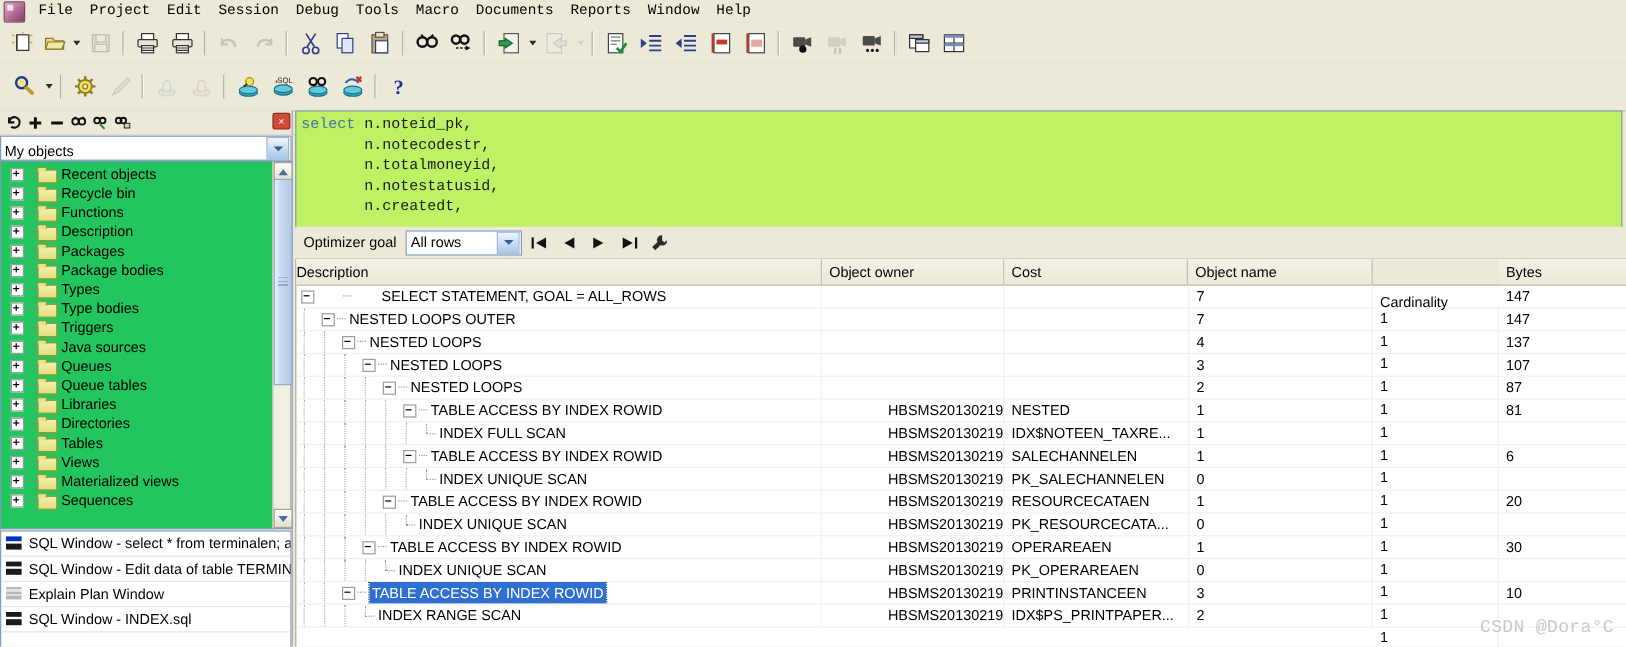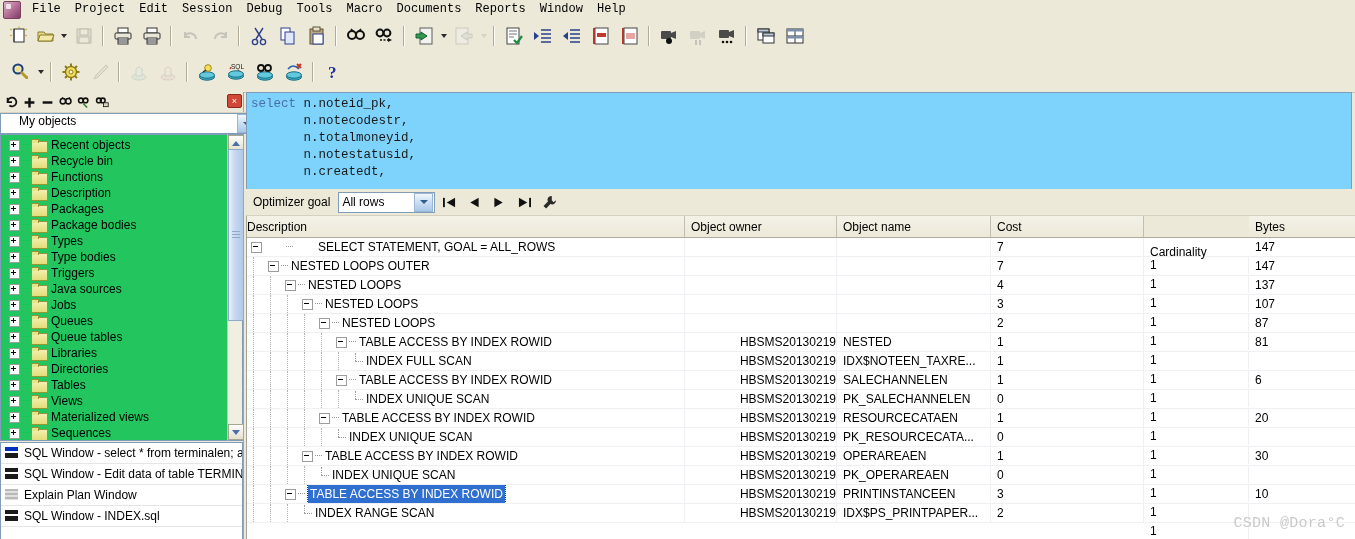--- a/index.html
+++ b/index.html
@@ -97,21 +97,21 @@
     width: 13px; height: 12px;
     background: #d14836; border:1px solid #8d2a1c; border-radius:2px;
     display:flex;align-items:center;justify-content:center;
     font-size:9px; color:#fff; line-height:1; font-family:"Liberation Sans",sans-serif;
     cursor:default;
   }
   .combo {
     position:absolute; left: 0; top: 21px;
     width: 241px; height: 19px;
     background:#fff; border:1px solid #7f9db9;
-    display:flex; align-items:flex-start;padding-left:15px;
+    display:flex; align-items:flex-end;
   }
   .combo-text {
     flex:1; font-size: 12px; color:#000; padding-left: 3px;
     white-space:nowrap; overflow:hidden;
   }
   .combo-arrow {
     width: 17px; height: 17px; margin-right:1px;
     background: linear-gradient(180deg,#f2f6fb 0%,#cfe0f2 45%,#a8c8e8 100%);
     border:1px solid #9ab6d4;
     display:flex;align-items:center;justify-content:center; cursor:default;
@@ -218,21 +218,21 @@
   .wicon.plan::before {
     content:""; position:absolute; left:0; top:0; width:13px; height:11px;
     background: repeating-linear-gradient(180deg,#b8b8b8 0 2px,#e0e0e0 2px 4px);
   }
   .wtext { font-size:12px; color:#000; }
 
   
   .editor {
     position:absolute; left:246px; top:92px;
     width: 1106px; height: 99px;
-    background:#7dd3fc; border:1px solid #7f9db9;
+    background:#bef264; border:1px solid #7f9db9;
     box-sizing:border-box; padding: 3px 0 0 4px;
     overflow:hidden;
   }
   .sqlline {
     font-family: "Liberation Mono", monospace;
     font-size: 12.5px; line-height: 17px; color:#1a1a1a;
     white-space: pre;
   }
   .kw { color: #4a6fa5; }
 
@@ -745,26 +745,20 @@
           <div class="tnode">
             <div class="plus"></div>
             <div class="dots"></div>
             <div class="folder"></div>
             <div class="tlabel">Java sources</div>
           </div>
           <div class="tnode">
             <div class="plus"></div>
             <div class="dots"></div>
             <div class="folder"></div>
-            <div class="tlabel">Jobs</div>
-          </div>
-          <div class="tnode">
-            <div class="plus"></div>
-            <div class="dots"></div>
-            <div class="folder"></div>
             <div class="tlabel">Queues</div>
           </div>
           <div class="tnode">
             <div class="plus"></div>
             <div class="dots"></div>
             <div class="folder"></div>
             <div class="tlabel">Queue tables</div>
           </div>
           <div class="tnode">
             <div class="plus"></div>
@@ -878,22 +872,22 @@
       <svg width="15" height="15" viewBox="0 0 16 16">
           <path d="M10.5 1.2 a4 4 0 0 0-4.2 5.8 L1.6 11.6 l2.8 2.8 4.6-4.7 a4 4 0 0 0 5.8-4.2 L12.4 7.6 l-2-2z" fill="#2b2b2b"></path>
         </svg>
     </div>
   </div>
 
   <div class="grid">
     <div class="ghead" id="grid-head">
         <div class="gh c-desc">Description</div>
         <div class="gh c-owner">Object owner</div>
+        <div class="gh c-cost">Cost</div>
         <div class="gh c-name">Object name</div>
-        <div class="gh c-cost">Cost</div>
         <div class="gh c-card">Cardinality</div>
         <div class="gh c-bytes">Bytes</div>
       </div>
     <div id="grid-body">
         <div class="grow">
           <div class="gc c-desc">
             <div class="desc-inner" style="padding-left: 4px; gap: 22px;">
               <div class="tbox"></div>
               <div class="tdots"></div>
               <span class="dtext">SELECT STATEMENT, GOAL = ALL_ROWS</span>

